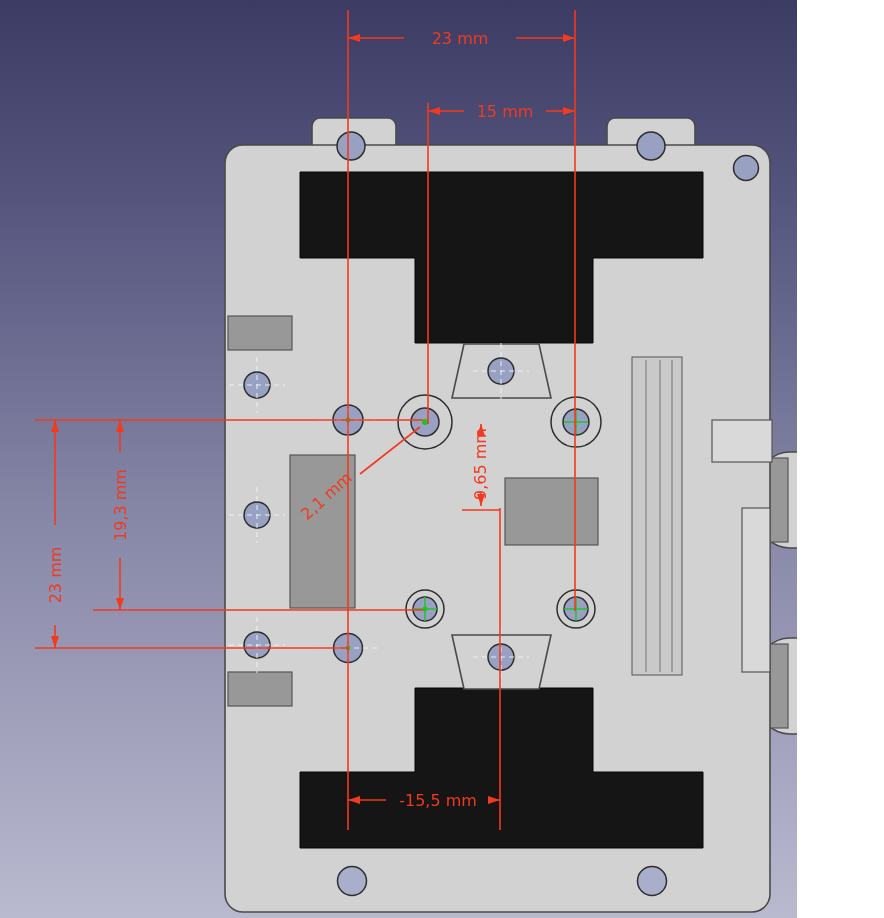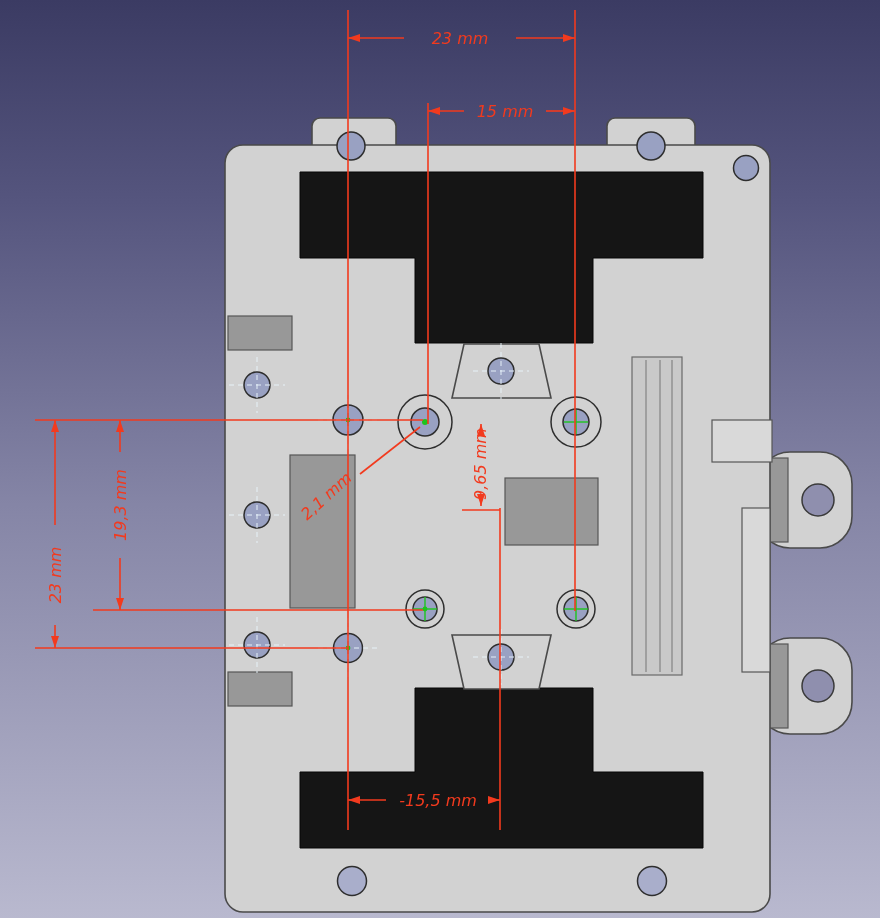--- a/index.html
+++ b/index.html
@@ -1,22 +1,21 @@
 <!DOCTYPE html>
 <html><head>
 <meta charset="utf-8">
 <style>
   html,body{margin:0;padding:0;}
   body{font-family:"DejaVu Sans",sans-serif;}
   .viewport{
     position:relative;
-    width:880px;height:918px;
+    width:797px;height:918px;
     overflow:hidden;
     background:linear-gradient(180deg,#3b3b63 0%,#55557e 22%,#8585a6 55%,#b9b9cf 100%);
-    font-style:italic;
   }
   svg{display:block;}
   .plate{fill:#d2d2d2;stroke:#4a4a4a;stroke-width:1.6;}
   .tab{fill:#d2d2d2;stroke:#4a4a4a;stroke-width:1.6;}
   .pocket{fill:#151515;stroke:#060606;stroke-width:1;}
   .block{fill:#989898;stroke:#565656;stroke-width:1.2;}
   .lightblock{fill:#d9d9d9;stroke:#565656;stroke-width:1.2;}
   .rail{fill:#c9c9c9;stroke:#6a6a6a;stroke-width:1.2;}
   .rail-line{stroke:#8d8d8d;stroke-width:1.4;fill:none;}
   .hole{fill:#99a1c2;stroke:#2e2e2e;stroke-width:1.5;}

